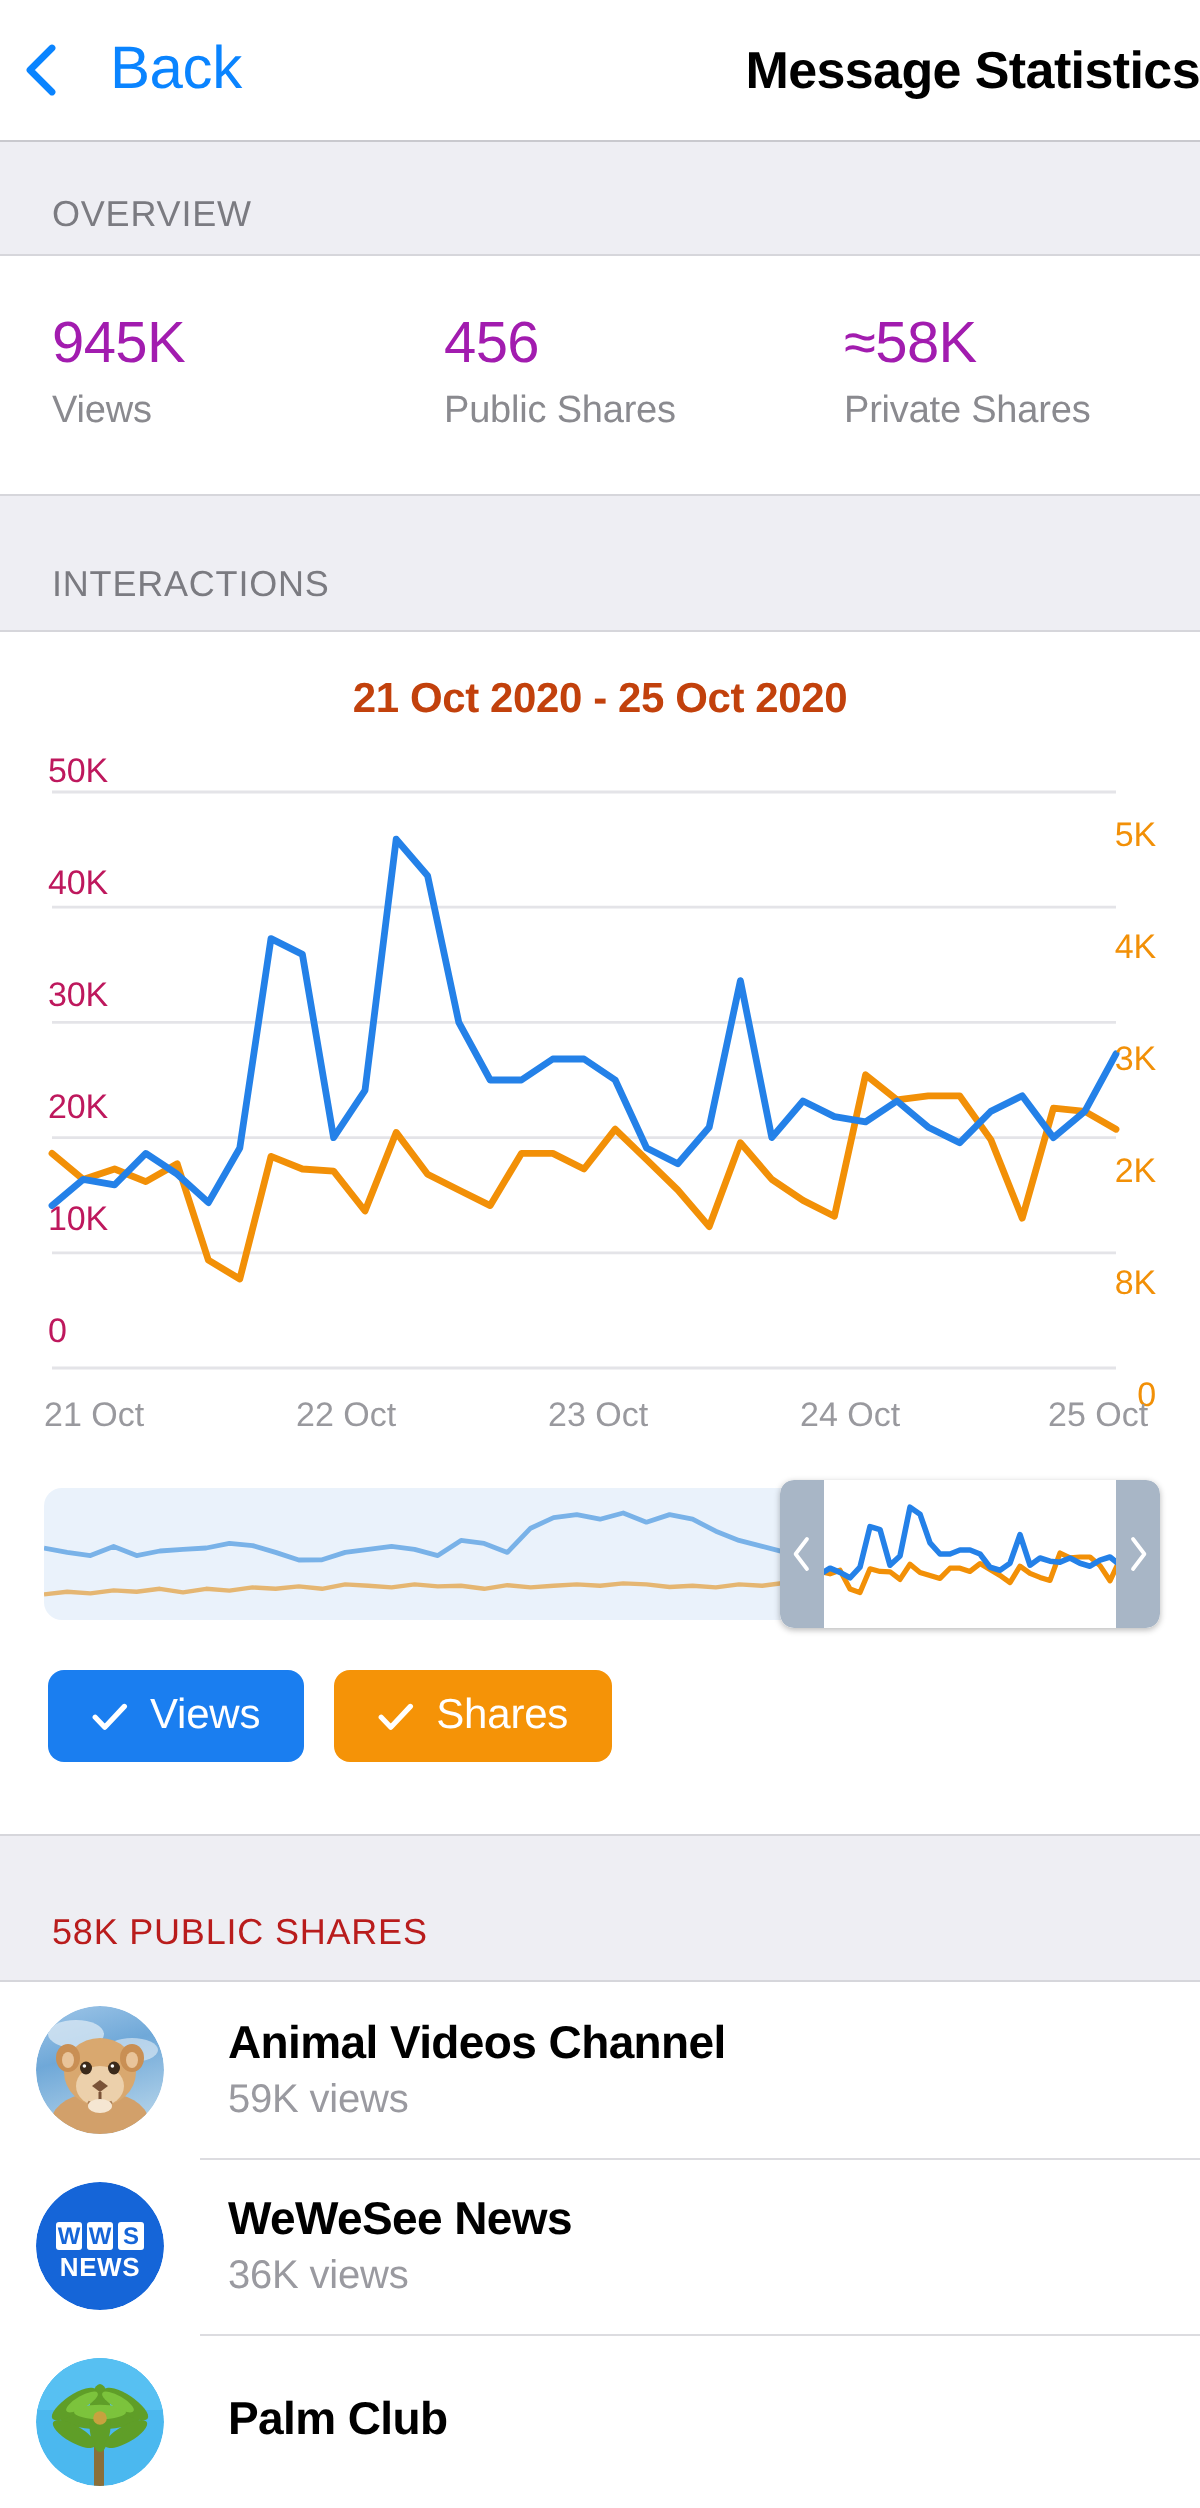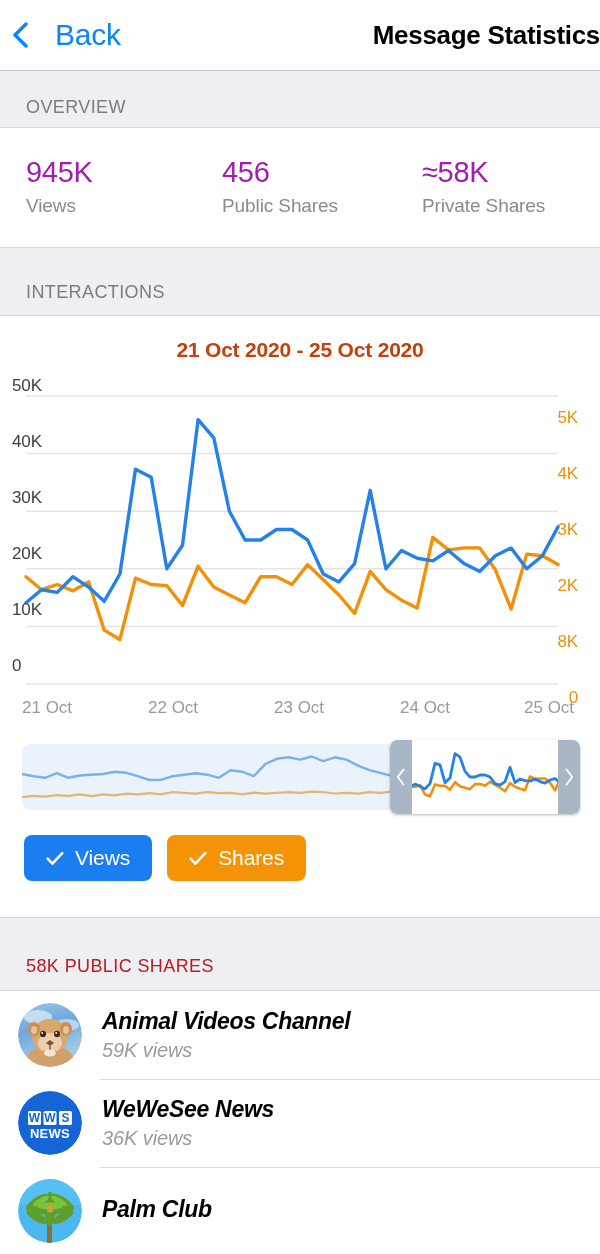--- a/index.html
+++ b/index.html
@@ -85,21 +85,21 @@
     letter-spacing: -0.2px;
   }
   .chart-wrap { position: relative; width: 600px; height: 360px; }
   .chart-svg { display: block; }
 
   .axis-lbl {
     position: absolute;
     font-size: 17px;
     letter-spacing: -0.1px;
   }
-  .axis-lbl.left  { left: 12px;  color: #404040; }
+  .axis-lbl.left  { left: 24px;  color: #be185d; }
   .axis-lbl.right { right: 22px; color: #f29007; text-align: right; margin-top: 32px; }
   .x-lbl {
     position: absolute;
     font-size: 17px;
     color: #99999e;
     top: 328px;
   }
 
   
   .scrubber {
@@ -174,21 +174,21 @@
   .share-row + .share-row::before {
     content: ""; position: absolute;
     left: 100px; right: 0; top: 0; height: 1px;
     background: #dcdce0;
   }
   .avatar {
     width: 64px; height: 64px; border-radius: 50%;
     flex: 0 0 64px; overflow: hidden;
     position: relative;
   }
-  .share-texts { margin-left: 20px; font-style: italic; }
+  .share-texts { margin-left: 32px; }
   .share-name {
     font-size: 23px; font-weight: bold; color: #000;
     letter-spacing: -0.3px;
   }
   .share-sub {
     font-size: 20px; color: #9a9aa0; margin-top: 4px;
     letter-spacing: -0.1px;
   }
 </style>
 </head>

